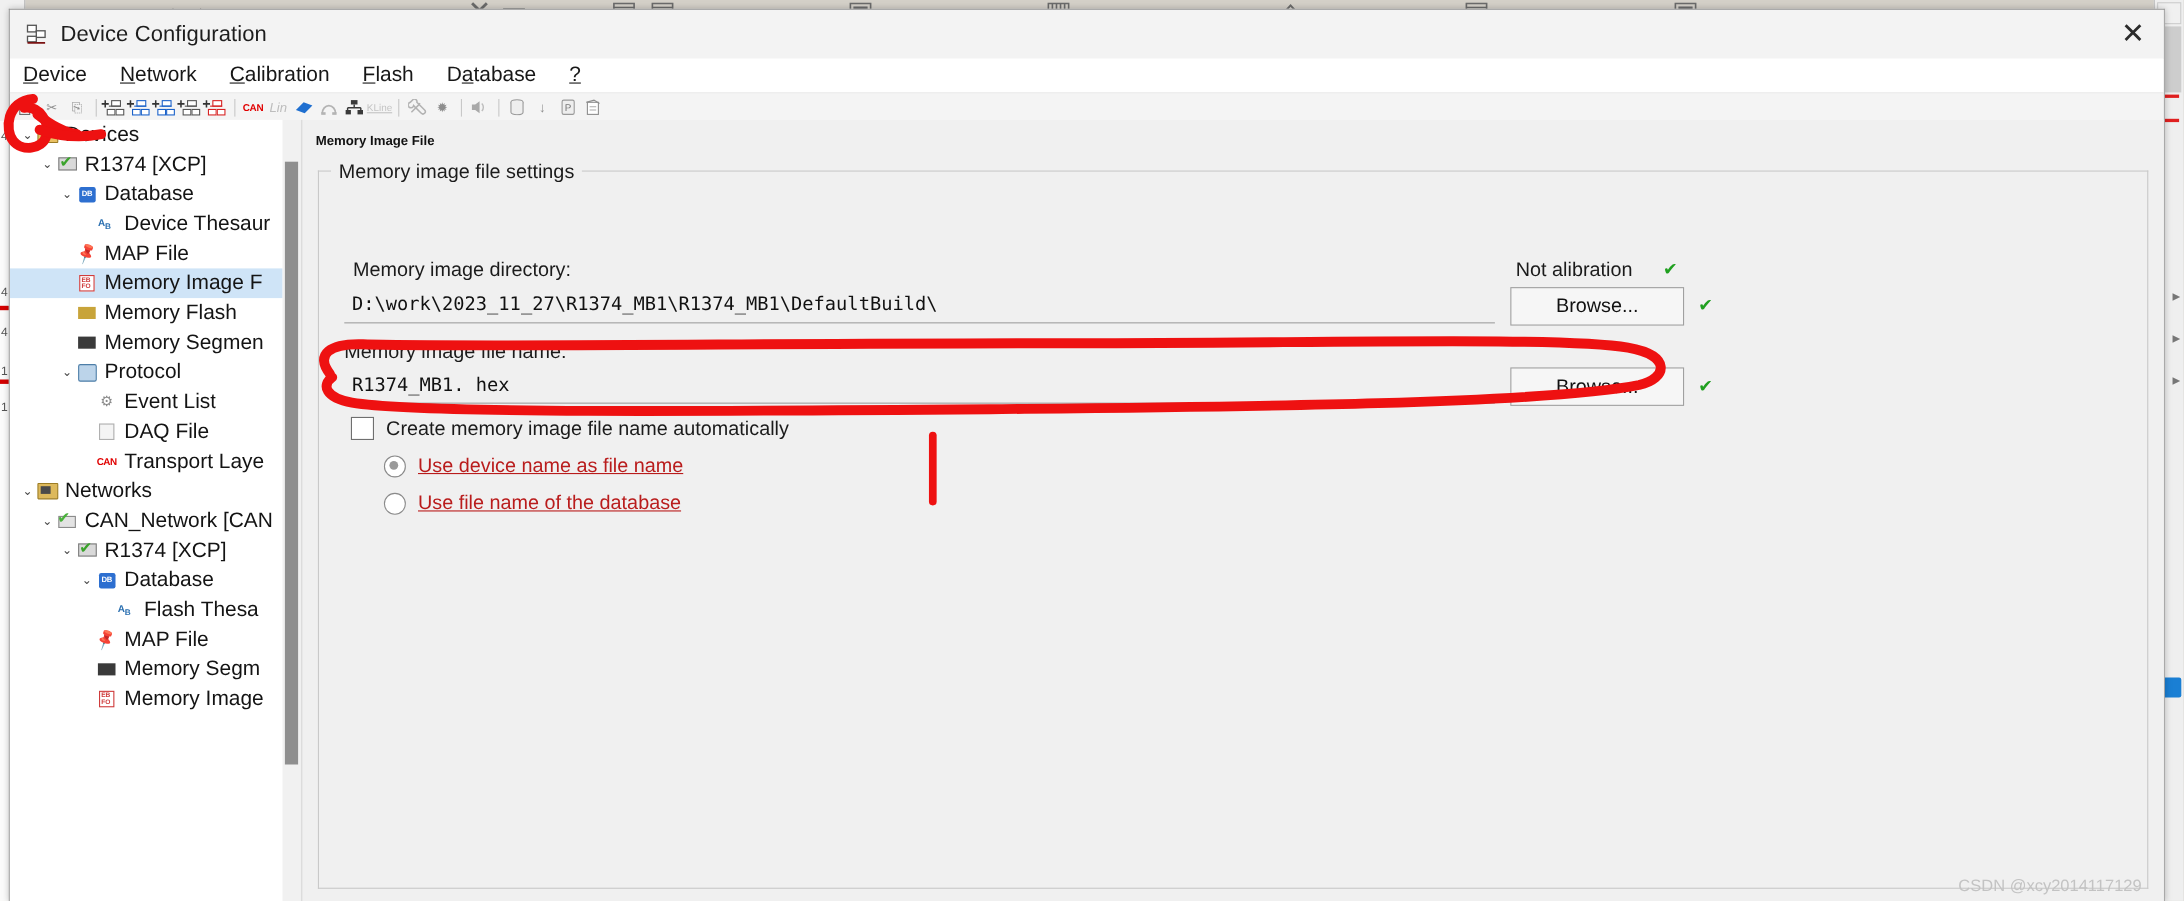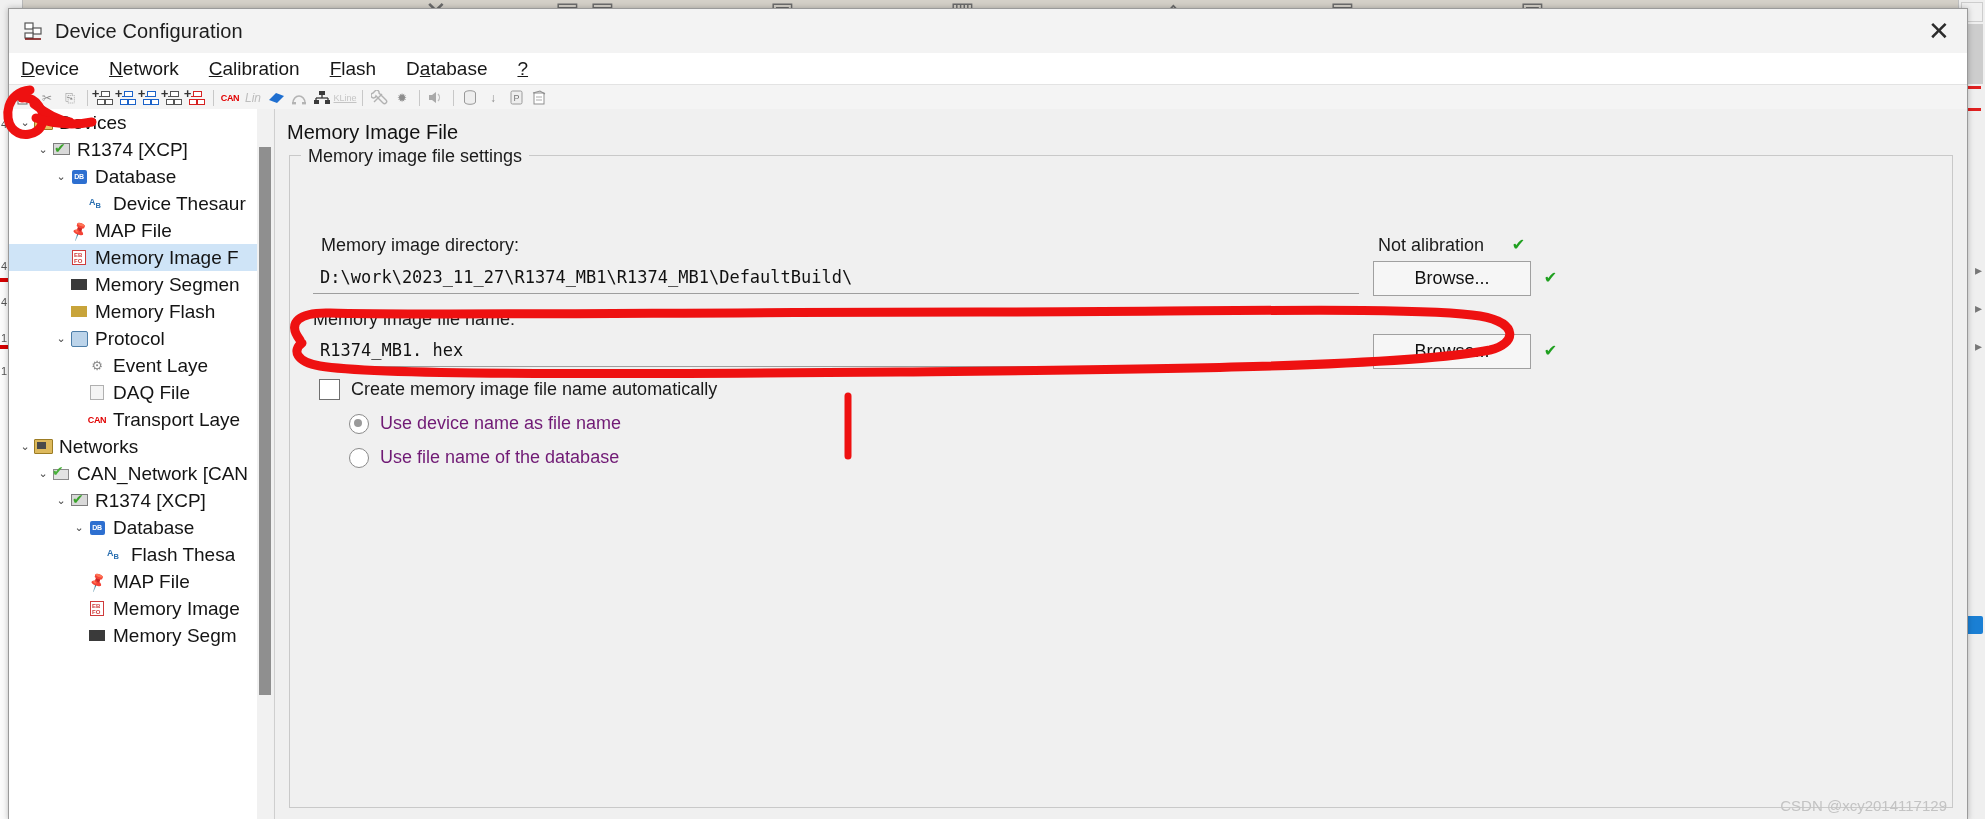--- a/index.html
+++ b/index.html
@@ -87,41 +87,41 @@
   .ic-proto{width:15px;height:14px;background:#bcd4ea;border:1px solid #4d7ea8;border-radius:2px;}
   .ic-gear{color:#8a8a8a;font-size:13px;font-family:"DejaVu Sans",sans-serif;}
   .ic-daq{width:12px;height:13px;border:1.3px solid #b0b0b0;background:#f4f4f4;}
   .ic-can{color:#e10000;font-weight:bold;font-size:9px;letter-spacing:-.4px;}
   .ic-netdev{width:16px;height:13px;position:relative;}
   .ic-netdev .scr{position:absolute;left:0;top:2px;width:14px;height:9px;background:#e3e3e3;border:1px solid #8b8b8b;}
   .ic-netdev .chk{position:absolute;left:-1px;top:-3px;color:#49b13a;font-size:14px;font-weight:bold;font-family:"DejaVu Sans",sans-serif;line-height:1;}
 
   
   .content{position:absolute;left:266px;top:0;right:0;height:711px;background:#f0f0f0;}
-  .page-title{position:absolute;left:12px;top:12px;font-size:20px;font-weight:normal;color:#111;}
+  .page-title{position:absolute;left:12px;top:12px;font-size:12px;font-weight:bold;color:#111;}
   .groupbox{position:absolute;left:14px;top:46px;right:14px;bottom:12px;border:1px solid #c9c9c9;border-top:none;}
   .gb-legend{position:absolute;left:26px;top:37px;background:#f0f0f0;padding:0 7px;font-size:18px;color:#1b1b1b;}
   .gb-topleft{position:absolute;left:14px;top:46px;width:12px;height:1px;background:#c9c9c9;}
   .gb-topright{position:absolute;left:216px;top:46px;right:14px;height:1px;background:#c9c9c9;}
 
   .desc{position:absolute;left:46px;top:78px;font-size:18px;color:#1b1b1b;}
   .fld-label{position:absolute;font-size:18px;color:#1b1b1b;}
   .txtbox{position:absolute;height:33px;background:#f0f0f0;border:none;border-bottom:1px solid #9e9e9e;
           font-family:"DejaVu Sans Mono","Liberation Mono",monospace;font-size:17px;color:#111;
           display:flex;align-items:center;padding-left:7px;box-sizing:border-box;}
   .btn{position:absolute;height:33px;width:156px;background:#f6f6f6;border:1px solid #a0a0a0;
        font-size:18px;color:#111;display:flex;align-items:center;justify-content:center;}
   .okdot{position:absolute;width:17px;height:17px;color:#20a020;font-size:16px;display:flex;align-items:center;justify-content:center;font-family:"DejaVu Sans",sans-serif;}
   .notrev{position:absolute;font-size:18px;color:#1b1b1b;}
 
   .chkrow{position:absolute;display:flex;align-items:center;font-size:18px;color:#1b1b1b;}
   .chkbox{width:19px;height:19px;border:1.5px solid #6f6f6f;background:#fff;margin-right:11px;flex:0 0 19px;}
   .radio{width:18px;height:18px;border:1.5px solid #8a8a8a;background:#fff;border-radius:50%;margin-right:11px;flex:0 0 18px;position:relative;}
   .radio.on:after{content:"";position:absolute;left:4px;top:4px;width:8px;height:8px;border-radius:50%;background:#9a9a9a;}
-  .sub-label{color:#701a75;}
+  .sub-label{color:#b91c1c;text-decoration:underline;}
 
   .watermark{position:absolute;right:20px;bottom:6px;font-size:15px;color:#c3c3c3;}
 
   
   .annot{position:absolute;left:0;top:0;width:1985px;height:819px;pointer-events:none;}
 </style>
 </head>
 <body>
 
 <div class="backdrop">
@@ -351,44 +351,44 @@
         <div class="tree-row selected">
           <span class="chev empty" style="margin-left: 44px;">⌄</span>
           <span class="tico">
             <span class="ic-memimg">EB<br>FO</span>
           </span>
           <span class="lbl">Memory Image F</span>
         </div>
         <div class="tree-row">
           <span class="chev empty" style="margin-left: 44px;">⌄</span>
           <span class="tico">
+            <span class="ic-chip flash"></span>
+          </span>
+          <span class="lbl">Memory Flash</span>
+        </div>
+        <div class="tree-row">
+          <span class="chev empty" style="margin-left: 44px;">⌄</span>
+          <span class="tico">
             <span class="ic-chip"></span>
           </span>
           <span class="lbl">Memory Segmen</span>
         </div>
         <div class="tree-row">
-          <span class="chev empty" style="margin-left: 44px;">⌄</span>
-          <span class="tico">
-            <span class="ic-chip flash"></span>
-          </span>
-          <span class="lbl">Memory Flash</span>
-        </div>
-        <div class="tree-row">
           <span class="chev" style="margin-left: 44px;">⌄</span>
           <span class="tico">
             <span class="ic-proto"></span>
           </span>
           <span class="lbl">Protocol</span>
         </div>
         <div class="tree-row">
           <span class="chev empty" style="margin-left: 62px;">⌄</span>
           <span class="tico">
             <span class="ic-gear">⚙</span>
           </span>
-          <span class="lbl">Event Laye</span>
+          <span class="lbl">Event List</span>
         </div>
         <div class="tree-row">
           <span class="chev empty" style="margin-left: 62px;">⌄</span>
           <span class="tico">
             <span class="ic-daq"></span>
           </span>
           <span class="lbl">DAQ File</span>
         </div>
         <div class="tree-row">
           <span class="chev empty" style="margin-left: 62px;">⌄</span>
@@ -441,30 +441,30 @@
         <div class="tree-row">
           <span class="chev empty" style="margin-left: 62px;">⌄</span>
           <span class="tico">
             <span class="ic-pin">📌</span>
           </span>
           <span class="lbl">MAP File</span>
         </div>
         <div class="tree-row">
           <span class="chev empty" style="margin-left: 62px;">⌄</span>
           <span class="tico">
+            <span class="ic-chip"></span>
+          </span>
+          <span class="lbl">Memory Segm</span>
+        </div>
+        <div class="tree-row">
+          <span class="chev empty" style="margin-left: 62px;">⌄</span>
+          <span class="tico">
             <span class="ic-memimg">EB<br>FO</span>
           </span>
           <span class="lbl">Memory Image</span>
-        </div>
-        <div class="tree-row">
-          <span class="chev empty" style="margin-left: 62px;">⌄</span>
-          <span class="tico">
-            <span class="ic-chip"></span>
-          </span>
-          <span class="lbl">Memory Segm</span>
         </div>
       </div>
     <div class="tree-scroll">
       <div class="thumb"></div>
     </div>
     <div class="split-border"></div>
 
     <div class="content">
       <div class="page-title">Memory Image File</div>
 

